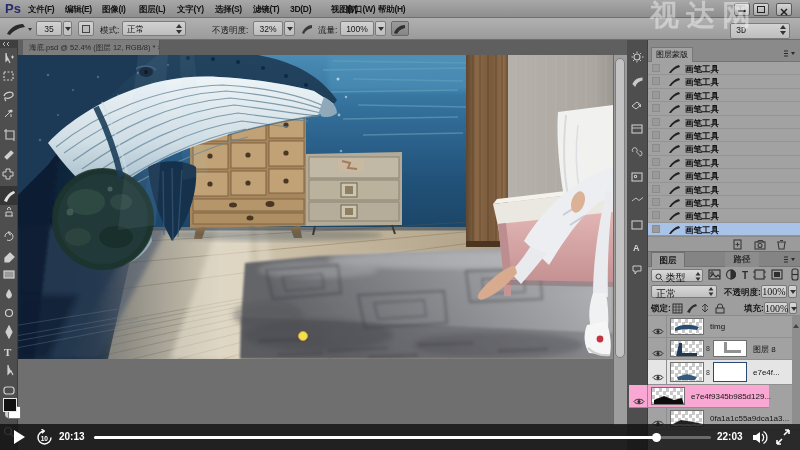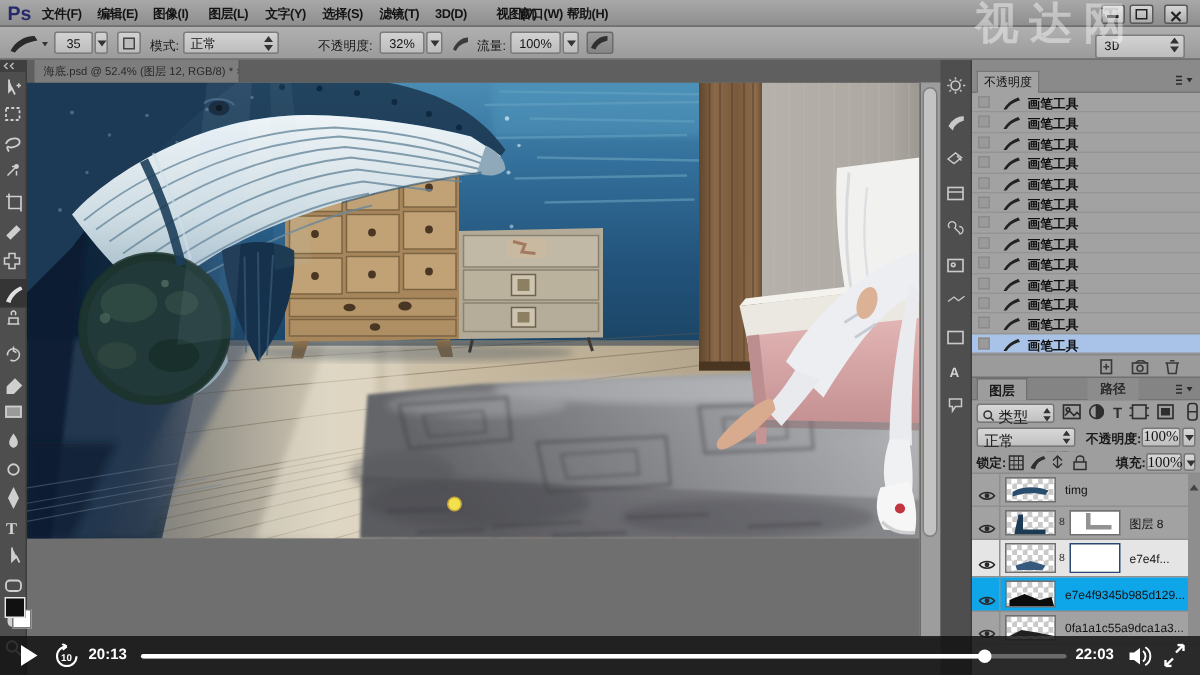--- a/index.html
+++ b/index.html
@@ -455,21 +455,21 @@
       <circle cx="8.5" cy="136.5" r="1.2"></circle>
       <path d="M5,161 l4,-3 l3,2.5 l4,-3" stroke-width="0.9"></path>
       <rect x="5" y="181" width="10" height="8"></rect>
     </g>
     <text x="6" y="211" font-size="9" fill="#d4d4d4" font-weight="bold">A</text>
     <path d="M6,226 l8,0 l0,5 l-4,0 l-2,3 l0,-3 l-2,0 z" fill="none" stroke="#c9c9c9" stroke-width="1"></path>
   </svg>
 
   <div class="abs" id="rpanel"></div>
   <div class="abs" style="left:648px;top:40px;width:152px;height:22px;background:#8a8a8a;border-bottom:1px solid #757575;"></div>
-  <div class="abs" style="left:651px;top:47px;width:42px;height:15px;background:#a2a2a2;border:1px solid #777;border-bottom:none;font-size:8px;color:#111;text-align:center;line-height:14px;">不透明度</div>
+  <div class="abs" style="left:651px;top:47px;width:42px;height:15px;background:#a2a2a2;border:1px solid #777;border-bottom:none;font-size:8px;color:#111;text-align:center;line-height:14px;">图层蒙版</div>
   <svg class="abs" style="left:784px;top:50px;" width="12" height="8">
       <path d="M0,1 l4,0 M0,3.5 l4,0 M0,6 l4,0" stroke="#2a2a2a" stroke-width="1"></path>
       <path d="M7,2 l4,0 l-2,3 z" fill="#2a2a2a"></path>
     </svg>
   <div id="hist">
       <div class="abs hrow" style="top:62px;background:#a2a2a2;">
         <span style="position:absolute;left:4px;top:2px;width:8px;height:8px;border:1px solid #8b8b8b;background:#9a9a9a;"></span>
         <svg style="position:absolute;left:20px;top:2px;" width="13" height="10" viewBox="0 0 13 10">
           <path d="M1,9 C3,5 7,2 11,1 L12,3 C8,4 5,6 3,9 Z" fill="#222"></path>
         </svg>
@@ -671,21 +671,21 @@
         <span style="position:absolute;left:18px;top:0;width:1px;height:25px;background:#8e8e8e;"></span>
         <div class="checker" style="position:absolute;left:22px;top:2px;width:34px;height:20px;overflow:hidden;"><svg width="34" height="19">
             <path d="M6,14 L16,11 L26,14 L24,17 L7,17 Z" fill="#355a7d"></path>
           </svg></div>
         <span style="position:absolute;left:58px;top:8.5px;font-size:7px;color:#333;">8</span>
         <div style="position:absolute;left:65px;top:2px;width:34px;height:20px;border:1px solid #2a4a75;overflow:hidden;"><svg width="34" height="19">
             <rect width="34" height="19" fill="#fff"></rect>
           </svg></div>
         <span class="lname" style="position:absolute;left:105px;top:7.5px;white-space:nowrap;">e7e4f...</span>
       </div>
-      <div class="abs" style="left:648px;top:385px;width:152px;height:23px;background:#0ea5e9;border-bottom:1px solid #909090;">
+      <div class="abs" style="left:629px;top:385px;width:140px;height:23px;background:#f9a8d4;border-bottom:1px solid #909090;">
         <span style="position:absolute;left:4px;top:6.5px;"><svg width="12" height="9" viewBox="0 0 12 9">
             <path d="M1,4.5 C3,1.5 9,1.5 11,4.5 C9,7.5 3,7.5 1,4.5 Z" stroke="#2a2a2a" fill="none" stroke-width="1"></path>
             <circle cx="6" cy="4.5" r="1.6" fill="#2a2a2a"></circle>
           </svg></span>
         <span style="position:absolute;left:18px;top:0;width:1px;height:23px;background:#8e8e8e;"></span>
         <div class="checker" style="position:absolute;left:22px;top:2px;width:34px;height:18px;overflow:hidden;"><svg width="34" height="18">
             <path d="M2,17 L2,12 L12,8 L22,12 L30,10 L32,17 Z" fill="#0c0c0c"></path>
           </svg></div>
         <span class="lname" style="position:absolute;left:62px;top:6.5px;white-space:nowrap;">e7e4f9345b985d129...</span>
       </div>

